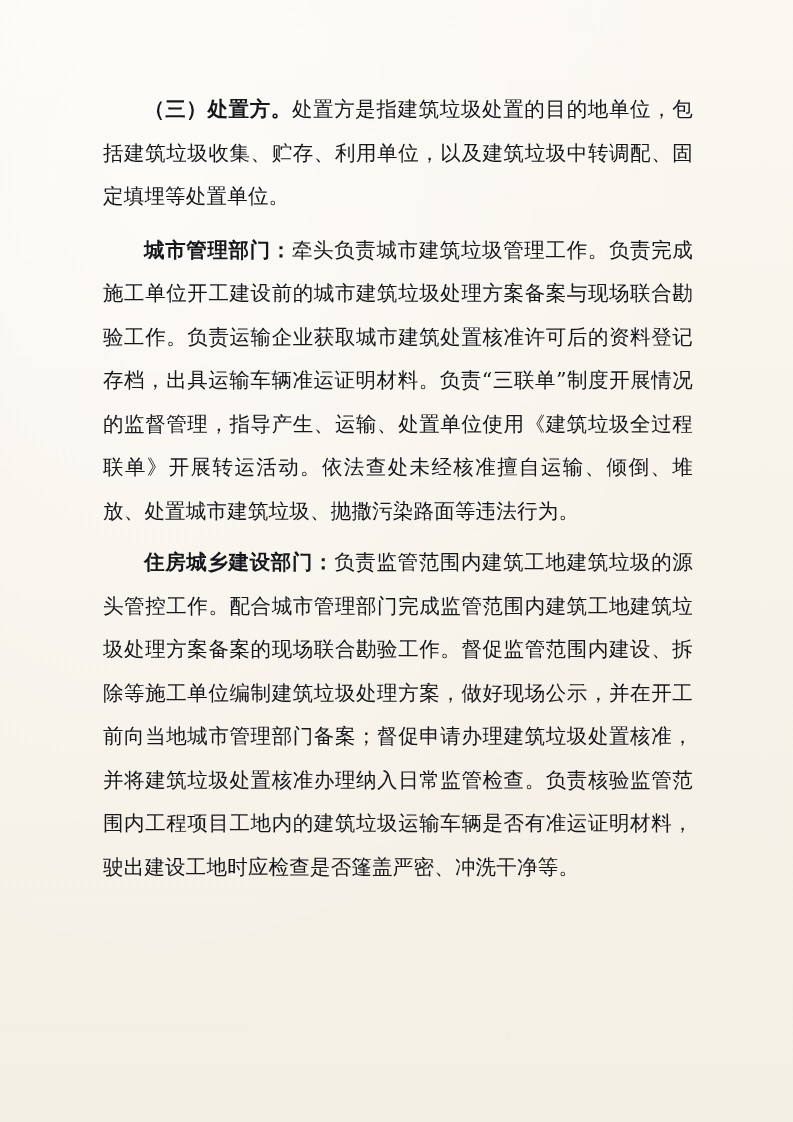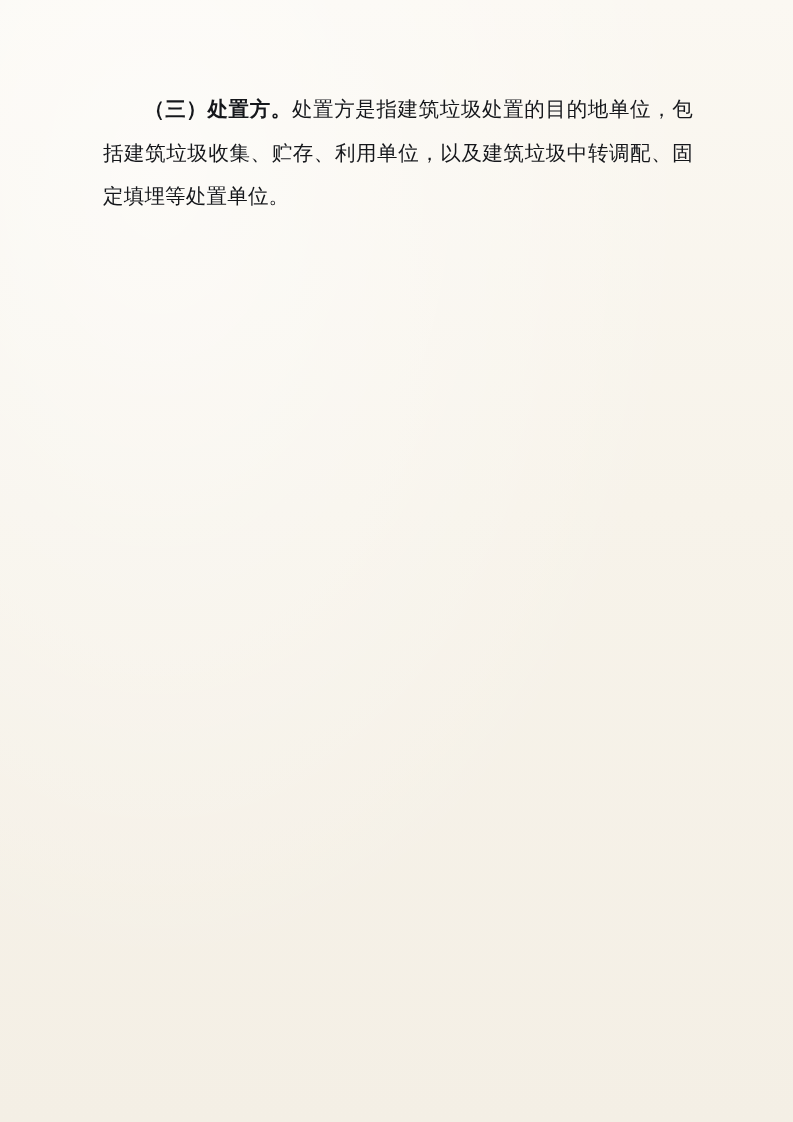--- a/index.html
+++ b/index.html
@@ -63,18 +63,24 @@
 
     <p class="para">
       <span class="lead">（三）处置方。</span><span>处置方是指建筑垃圾处置的目的地单位，包括建筑垃圾收集、贮存、利用单位，以及建筑垃圾中转调配、固定填埋等处置单位。</span>
     </p>
 
     <div class="spacer-sm"></div>
 
 
     <div class="spacer-sm"></div>
 
+    <p class="para">
+      <span class="lead">城市管理部门：</span><span>牵头负责城市建筑垃圾管理工作。负责完成施工单位开工建设前的城市建筑垃圾处理方案备案与现场联合勘验工作。负责运输企业获取城市建筑处置核准许可后的资料登记存档，出具运输车辆准运证明材料。负责“三联单”制度开展情况的监督管理，指导产生、运输、处置单位使用《建筑垃圾全过程联单》开展转运活动。依法查处未经核准擅自运输、倾倒、堆放、处置城市建筑垃圾、抛撒污染路面等违法行为。</span>
+    </p>
 
     <div class="spacer-md"></div>
 
+    <p class="para">
+      <span class="lead">住房城乡建设部门：</span><span>负责监管范围内建筑工地建筑垃圾的源头管控工作。配合城市管理部门完成监管范围内建筑工地建筑垃圾处理方案备案的现场联合勘验工作。督促监管范围内建设、拆除等施工单位编制建筑垃圾处理方案，做好现场公示，并在开工前向当地城市管理部门备案；督促申请办理建筑垃圾处置核准，并将建筑垃圾处置核准办理纳入日常监管检查。负责核验监管范围内工程项目工地内的建筑垃圾运输车辆是否有准运证明材料，驶出建设工地时应检查是否篷盖严密、冲洗干净等。</span>
+    </p>
 
   </div>
 </div>
 
 </body></html>

